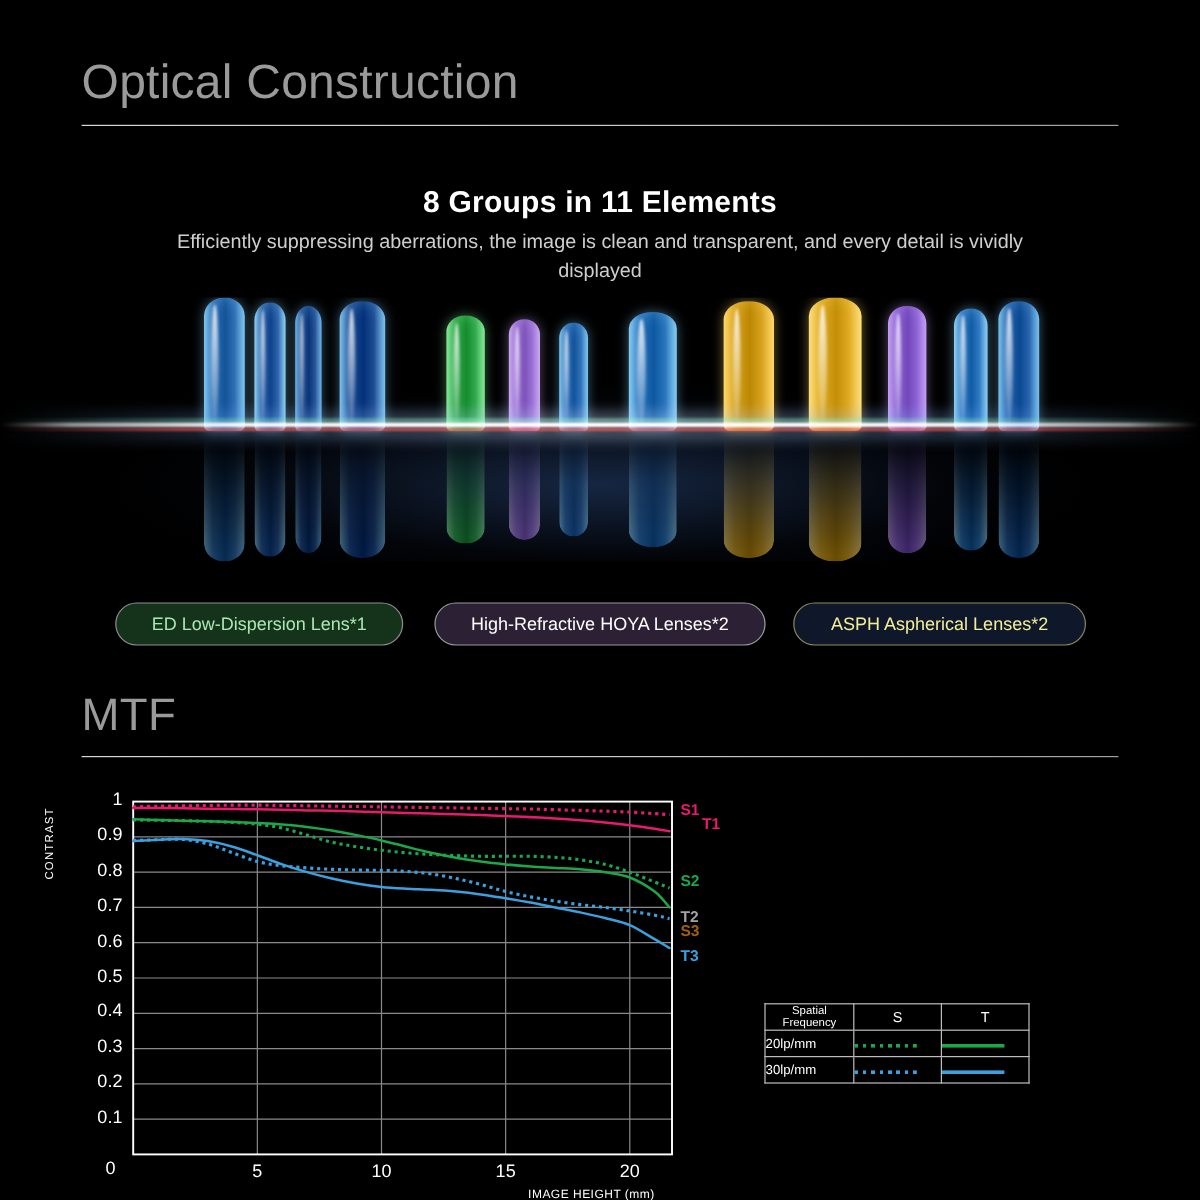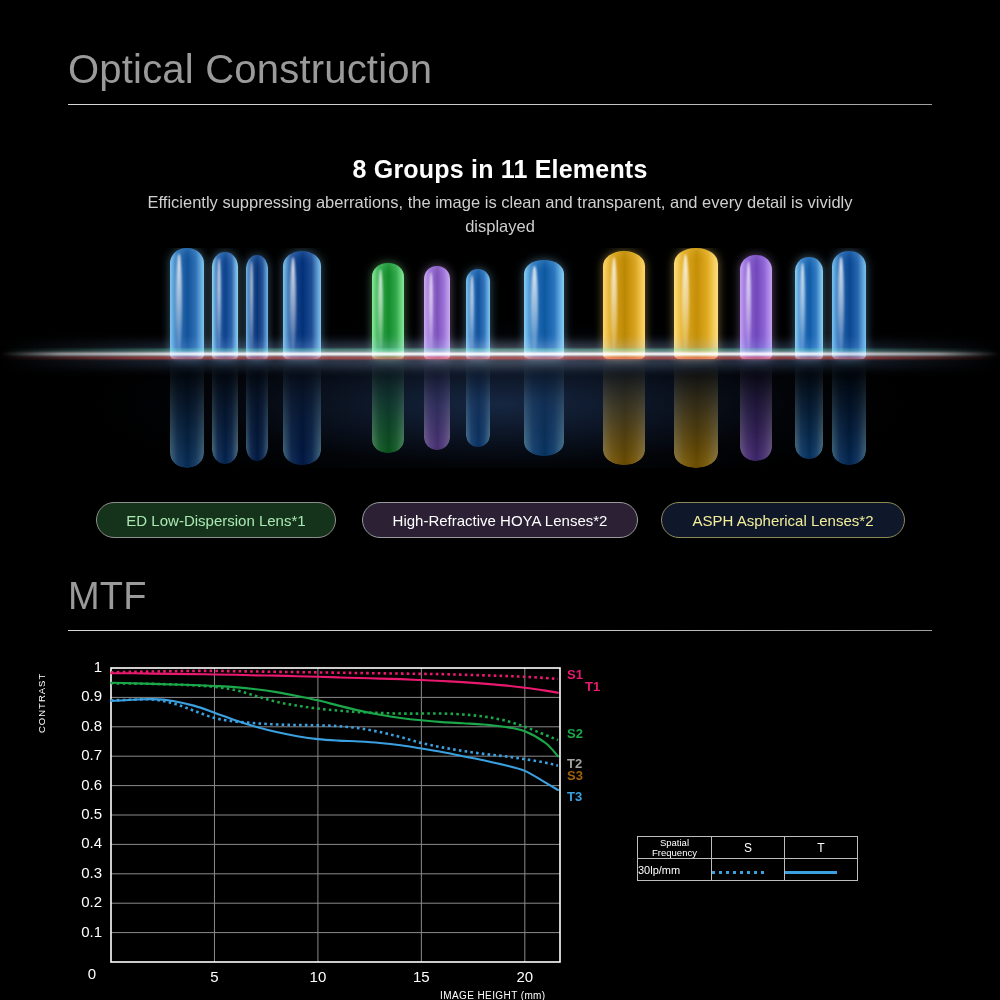--- a/index.html
+++ b/index.html
@@ -308,20 +308,25 @@
           <th class="c1 hdr1">
             <span>Spatial</span><br>
             <span>Frequency</span>
           </th>
           <th class="c2">S</th>
           <th class="c3">T</th>
         </tr>
       </thead>
       <tbody id="legend-body">
           <tr>
+            <td class="c1">20lp/mm</td>
+            <td class="c2"><span class="swatch-dot" style="background: repeating-linear-gradient(to right, rgb(26, 168, 74) 0px, rgb(26, 168, 74) 3px, rgba(0, 0, 0, 0) 3px, rgba(0, 0, 0, 0) 7px);"></span></td>
+            <td class="c3"><span class="swatch-sol" style="background: rgb(26, 168, 74);"></span></td>
+          </tr>
+          <tr>
             <td class="c1">30lp/mm</td>
             <td class="c2"><span class="swatch-dot" style="background: repeating-linear-gradient(to right, rgb(58, 160, 224) 0px, rgb(58, 160, 224) 3px, rgba(0, 0, 0, 0) 3px, rgba(0, 0, 0, 0) 7px);"></span></td>
             <td class="c3"><span class="swatch-sol" style="background: rgb(58, 160, 224);"></span></td>
           </tr>
         </tbody>
     </table>
   </div>
 </div>
 
 </body></html>

